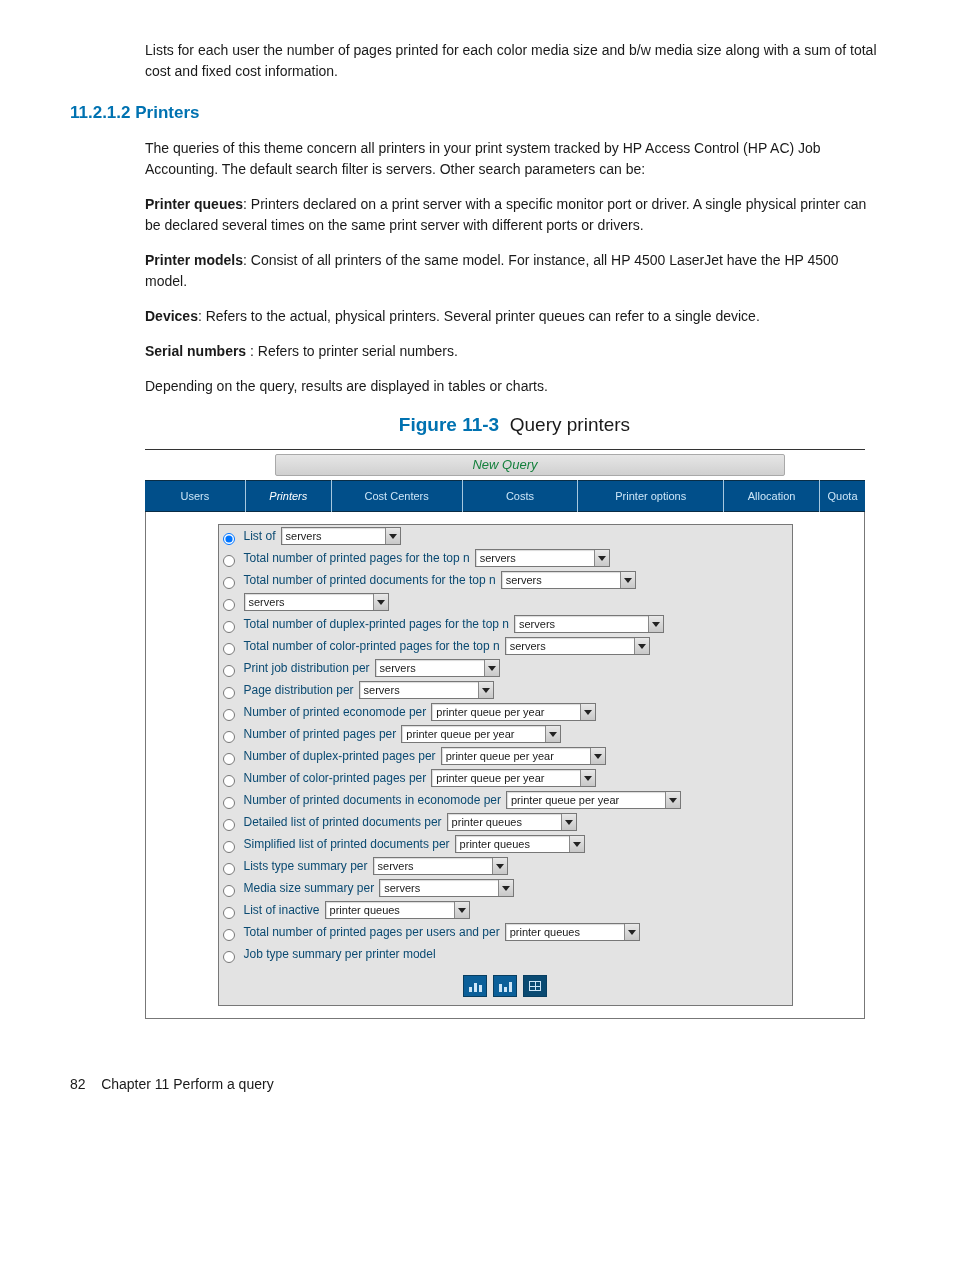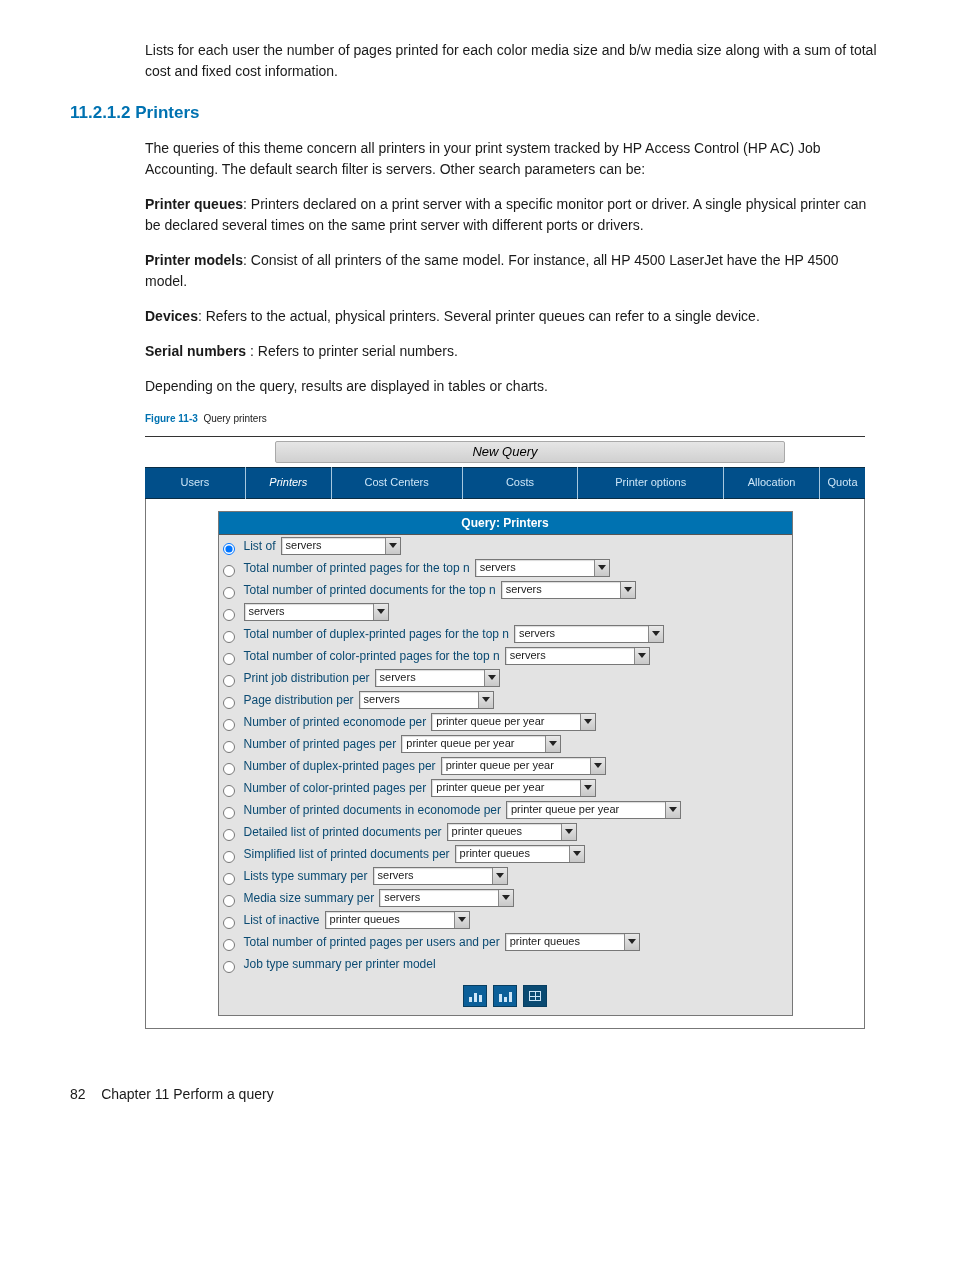--- a/index.html
+++ b/index.html
@@ -17,21 +17,22 @@
     }
     .section-heading {
       color: #0072b1;
       font-weight: bold;
       font-size: 17px;
       margin: 18px 0 12px 0;
     }
     .bold { font-weight: bold; }
     .figure-caption {
       margin: 10px 0 10px 75px;
-      font-size: 10px;
+      font-size: 19px;
+      text-align: center;
     }
     .figure-caption .fig-label { color: #0072b1; font-weight: bold; }
     
     .screenshot {
       margin: 8px 0 0 75px;
       width: 720px;
       border-top: 1px solid #333;
     }
     .new-query-bar {
       display: flex;
@@ -44,21 +45,21 @@
     .new-query-bar .track {
       position: absolute;
       left: 130px; right: 80px; top: 4px; bottom: 4px;
       background: linear-gradient(#e6e6e6,#d0d0d0);
       border: 1px solid #a9a9a9;
       border-radius: 2px;
     }
     .new-query-bar .nq-label {
       position: relative;
       font-style: italic;
-      color: #000000;
+      color: #15803d;
       font-size: 13px;
     }
     .tab-strip {
       background: #014f8a;
       height: 32px;
       display: flex;
       align-items: center;
       border-top: 1px solid #0a2d45;
       border-bottom: 1px solid #0a2d45;
     }
@@ -227,21 +228,20 @@
     <div class="sep"></div>
     <div class="tab popt">Printer options</div>
     <div class="sep"></div>
     <div class="tab alloc">Allocation</div>
     <div class="sep"></div>
     <div class="tab quota">Quota</div>
   </div>
 
   <div class="panel-outer">
     <div class="panel-inner">
-      <div class="panel-header">Query: Printers</div>
 
       <div class="query-row">
         <span class="radio-cell">
             <input type="radio" checked="" style="">
           </span>
         <span class="qlabel">List of</span>
         <span class="fake-select" style="min-width:120px">
           <span>servers</span>
           <span class="sel-caret">
               <span class="caret-down"></span>

